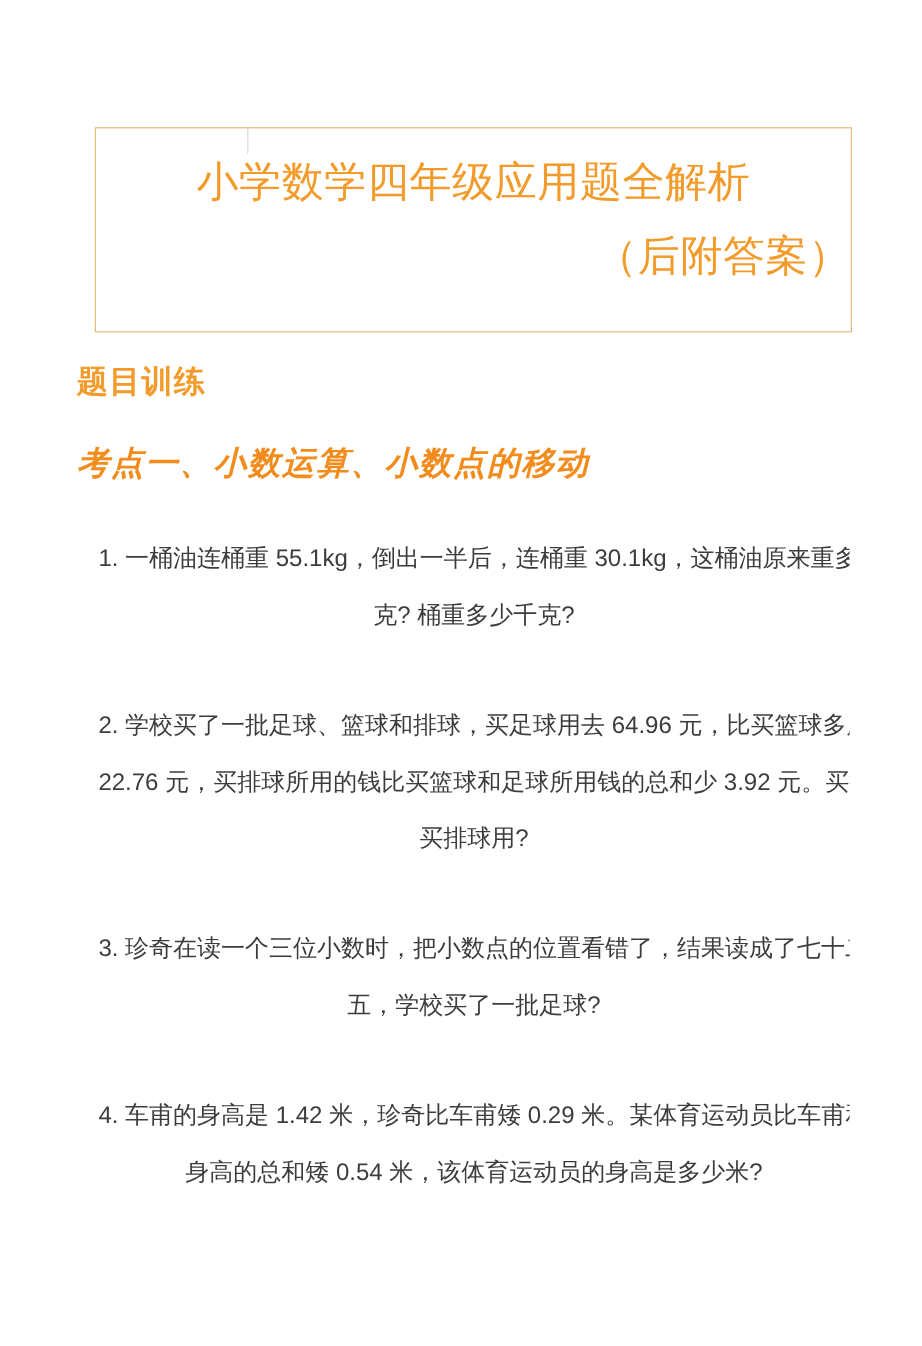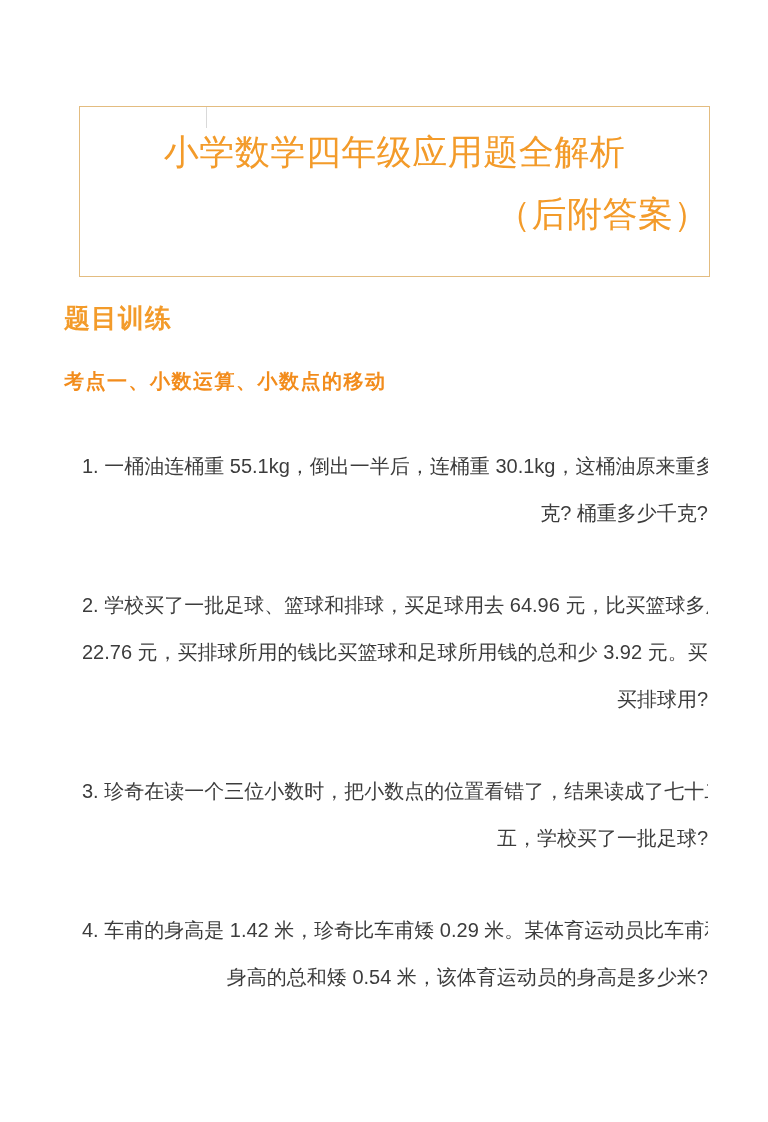--- a/index.html
+++ b/index.html
@@ -55,41 +55,42 @@
     font-weight: bold;
     color: var(--accent-orange);
   }
   .heading.practice {
     top: 301px;
     font-size: 26px;
     letter-spacing: 1px;
   }
   .heading.topic {
     top: 368px;
-    font-size: 20px;
+    font-size: 27px;
     letter-spacing: 1.5px;
     color: var(--topic-orange);
+    font-style: italic;
   }
   .questions {
     position: absolute;
     left: 82px;
     top: 443px;
     width: 626px;
     color: var(--text-dark);
     font-size: 20px;
   }
   .question + .question { margin-top: 45px; }
   .q-line {
     line-height: 47px;
     text-align: justify;
     white-space: nowrap;
     overflow: hidden;
   }
   .q-line.fill { text-align-last: justify; }
-  .q-line.last { text-align: right; white-space: normal; }
+  .q-line.last { text-align: center; white-space: normal; }
 </style>
 </head>
 <body>
 
 <div class="page">
 
   <div class="title-box">
     <div class="cell-artifact"></div>
     <div class="title-line t1">小学数学四年级应用题全解析</div>
     <div class="title-line t2">（后附答案）</div>

